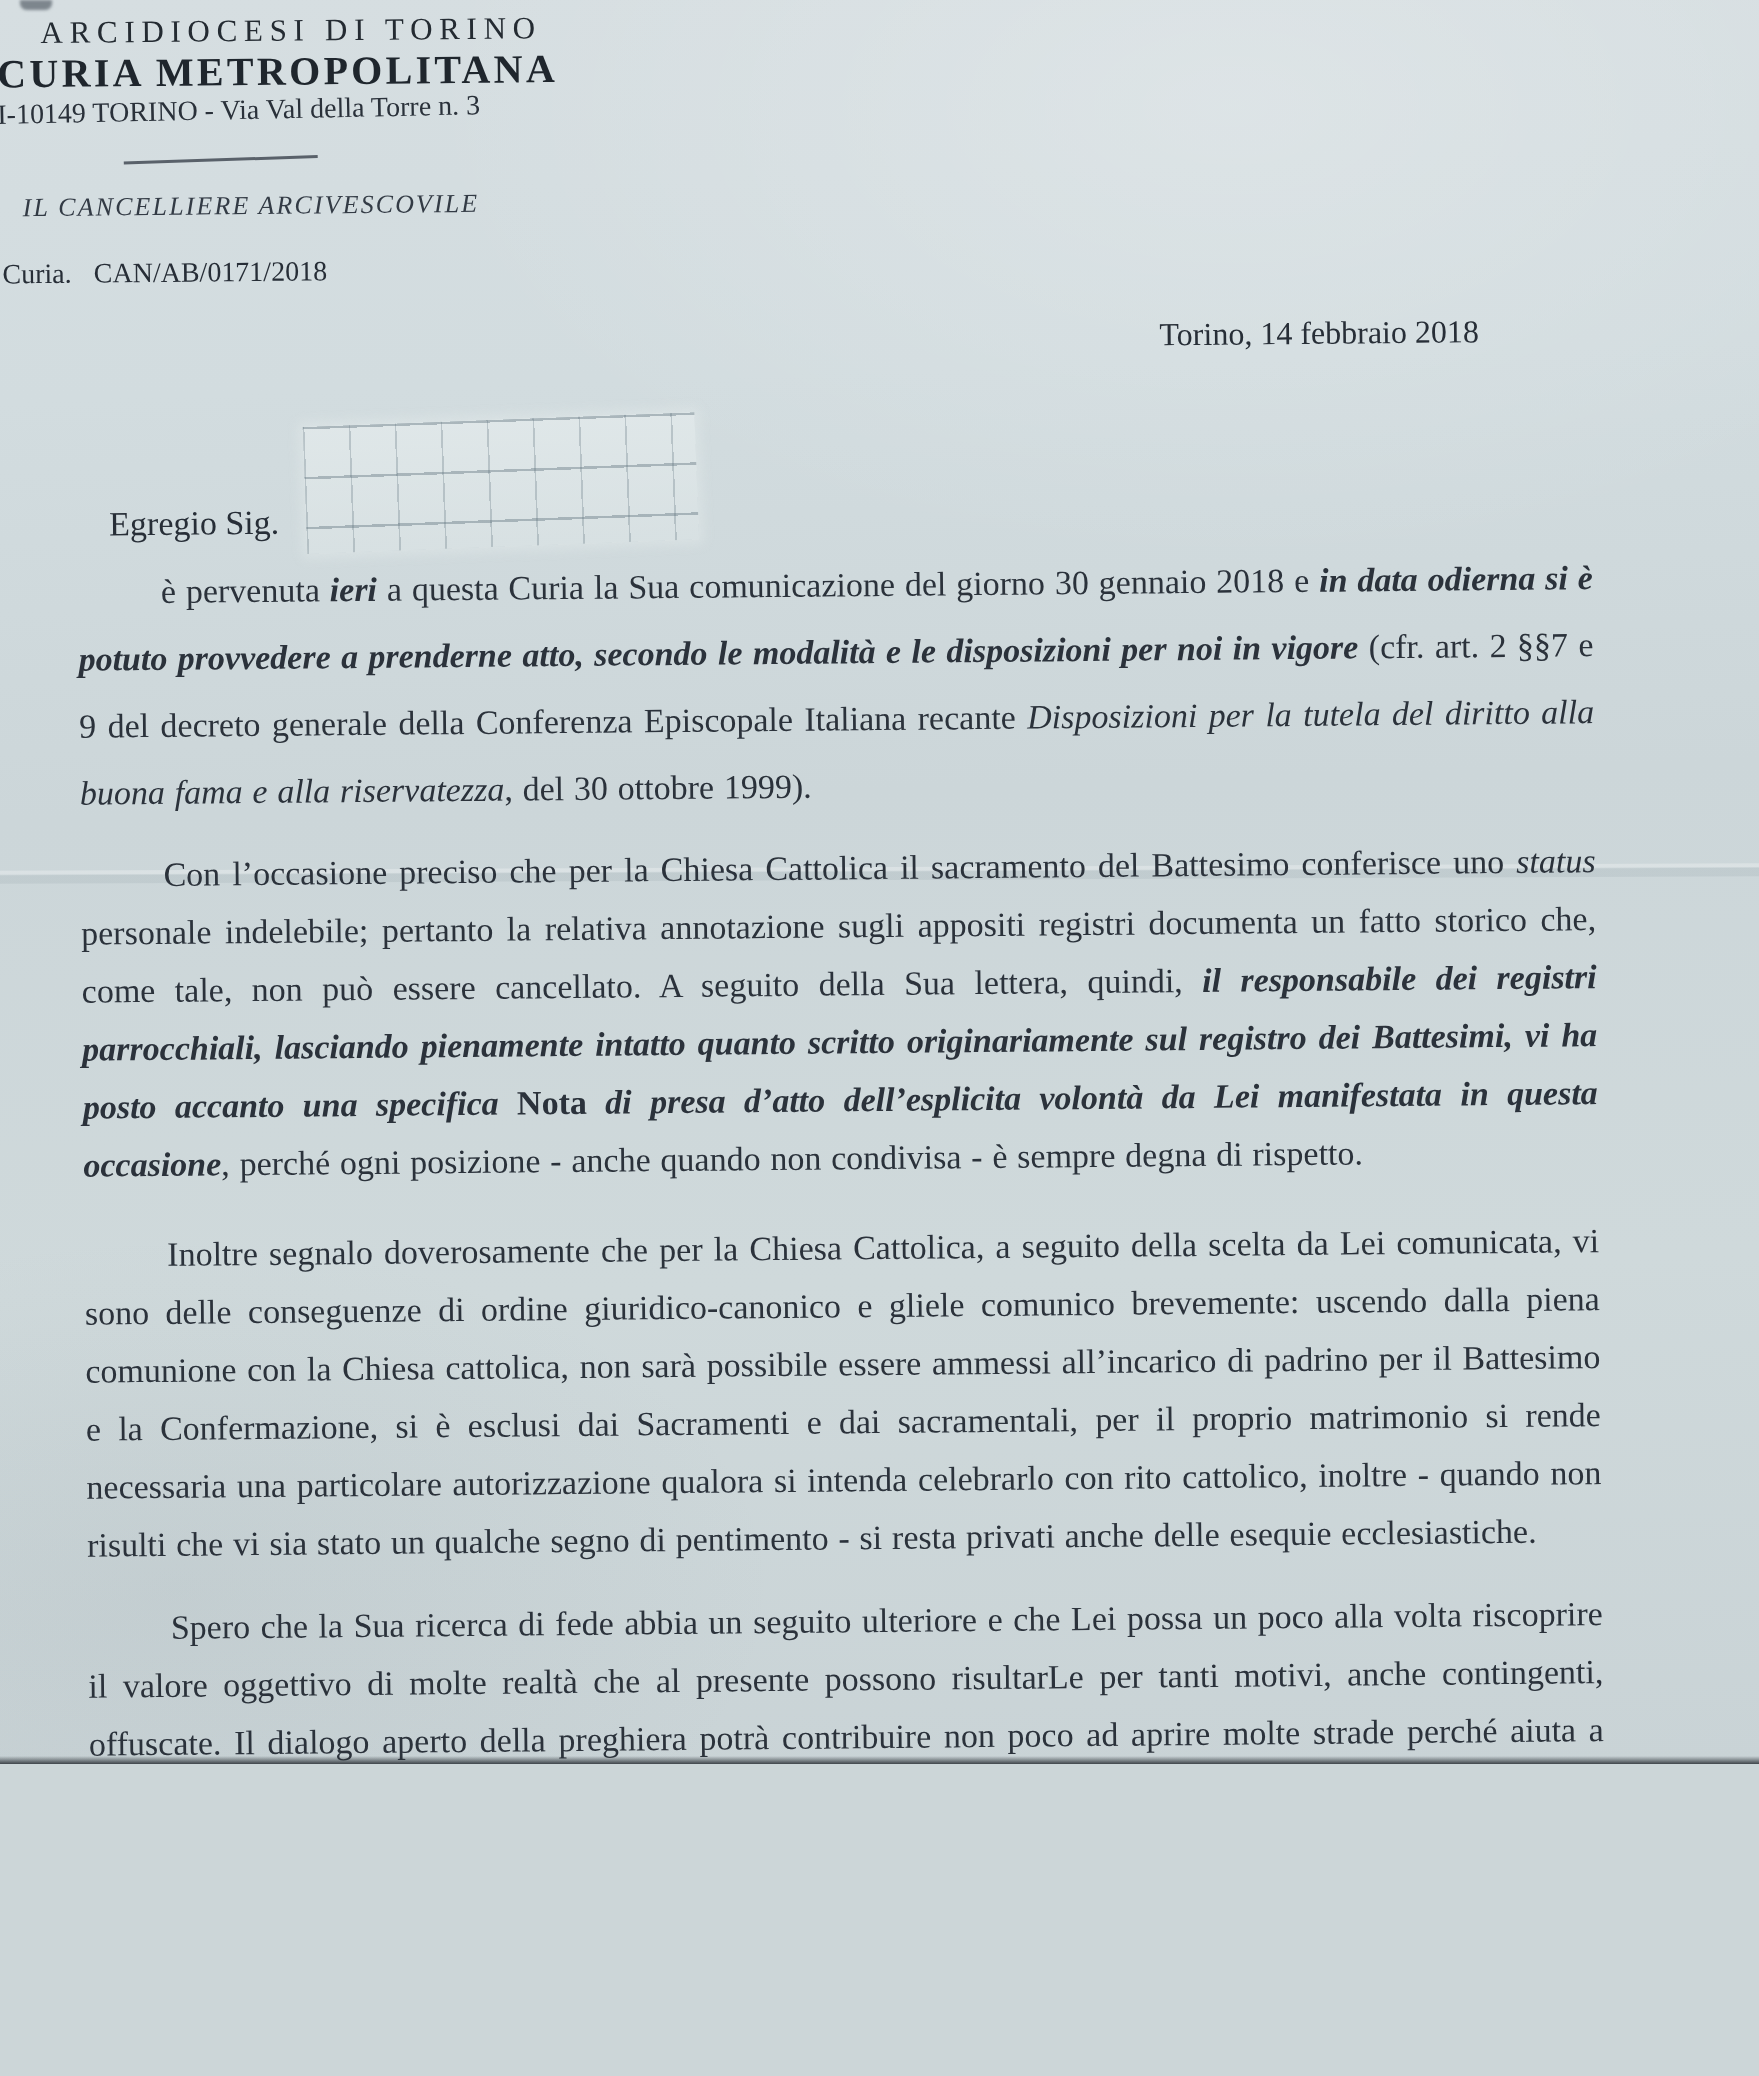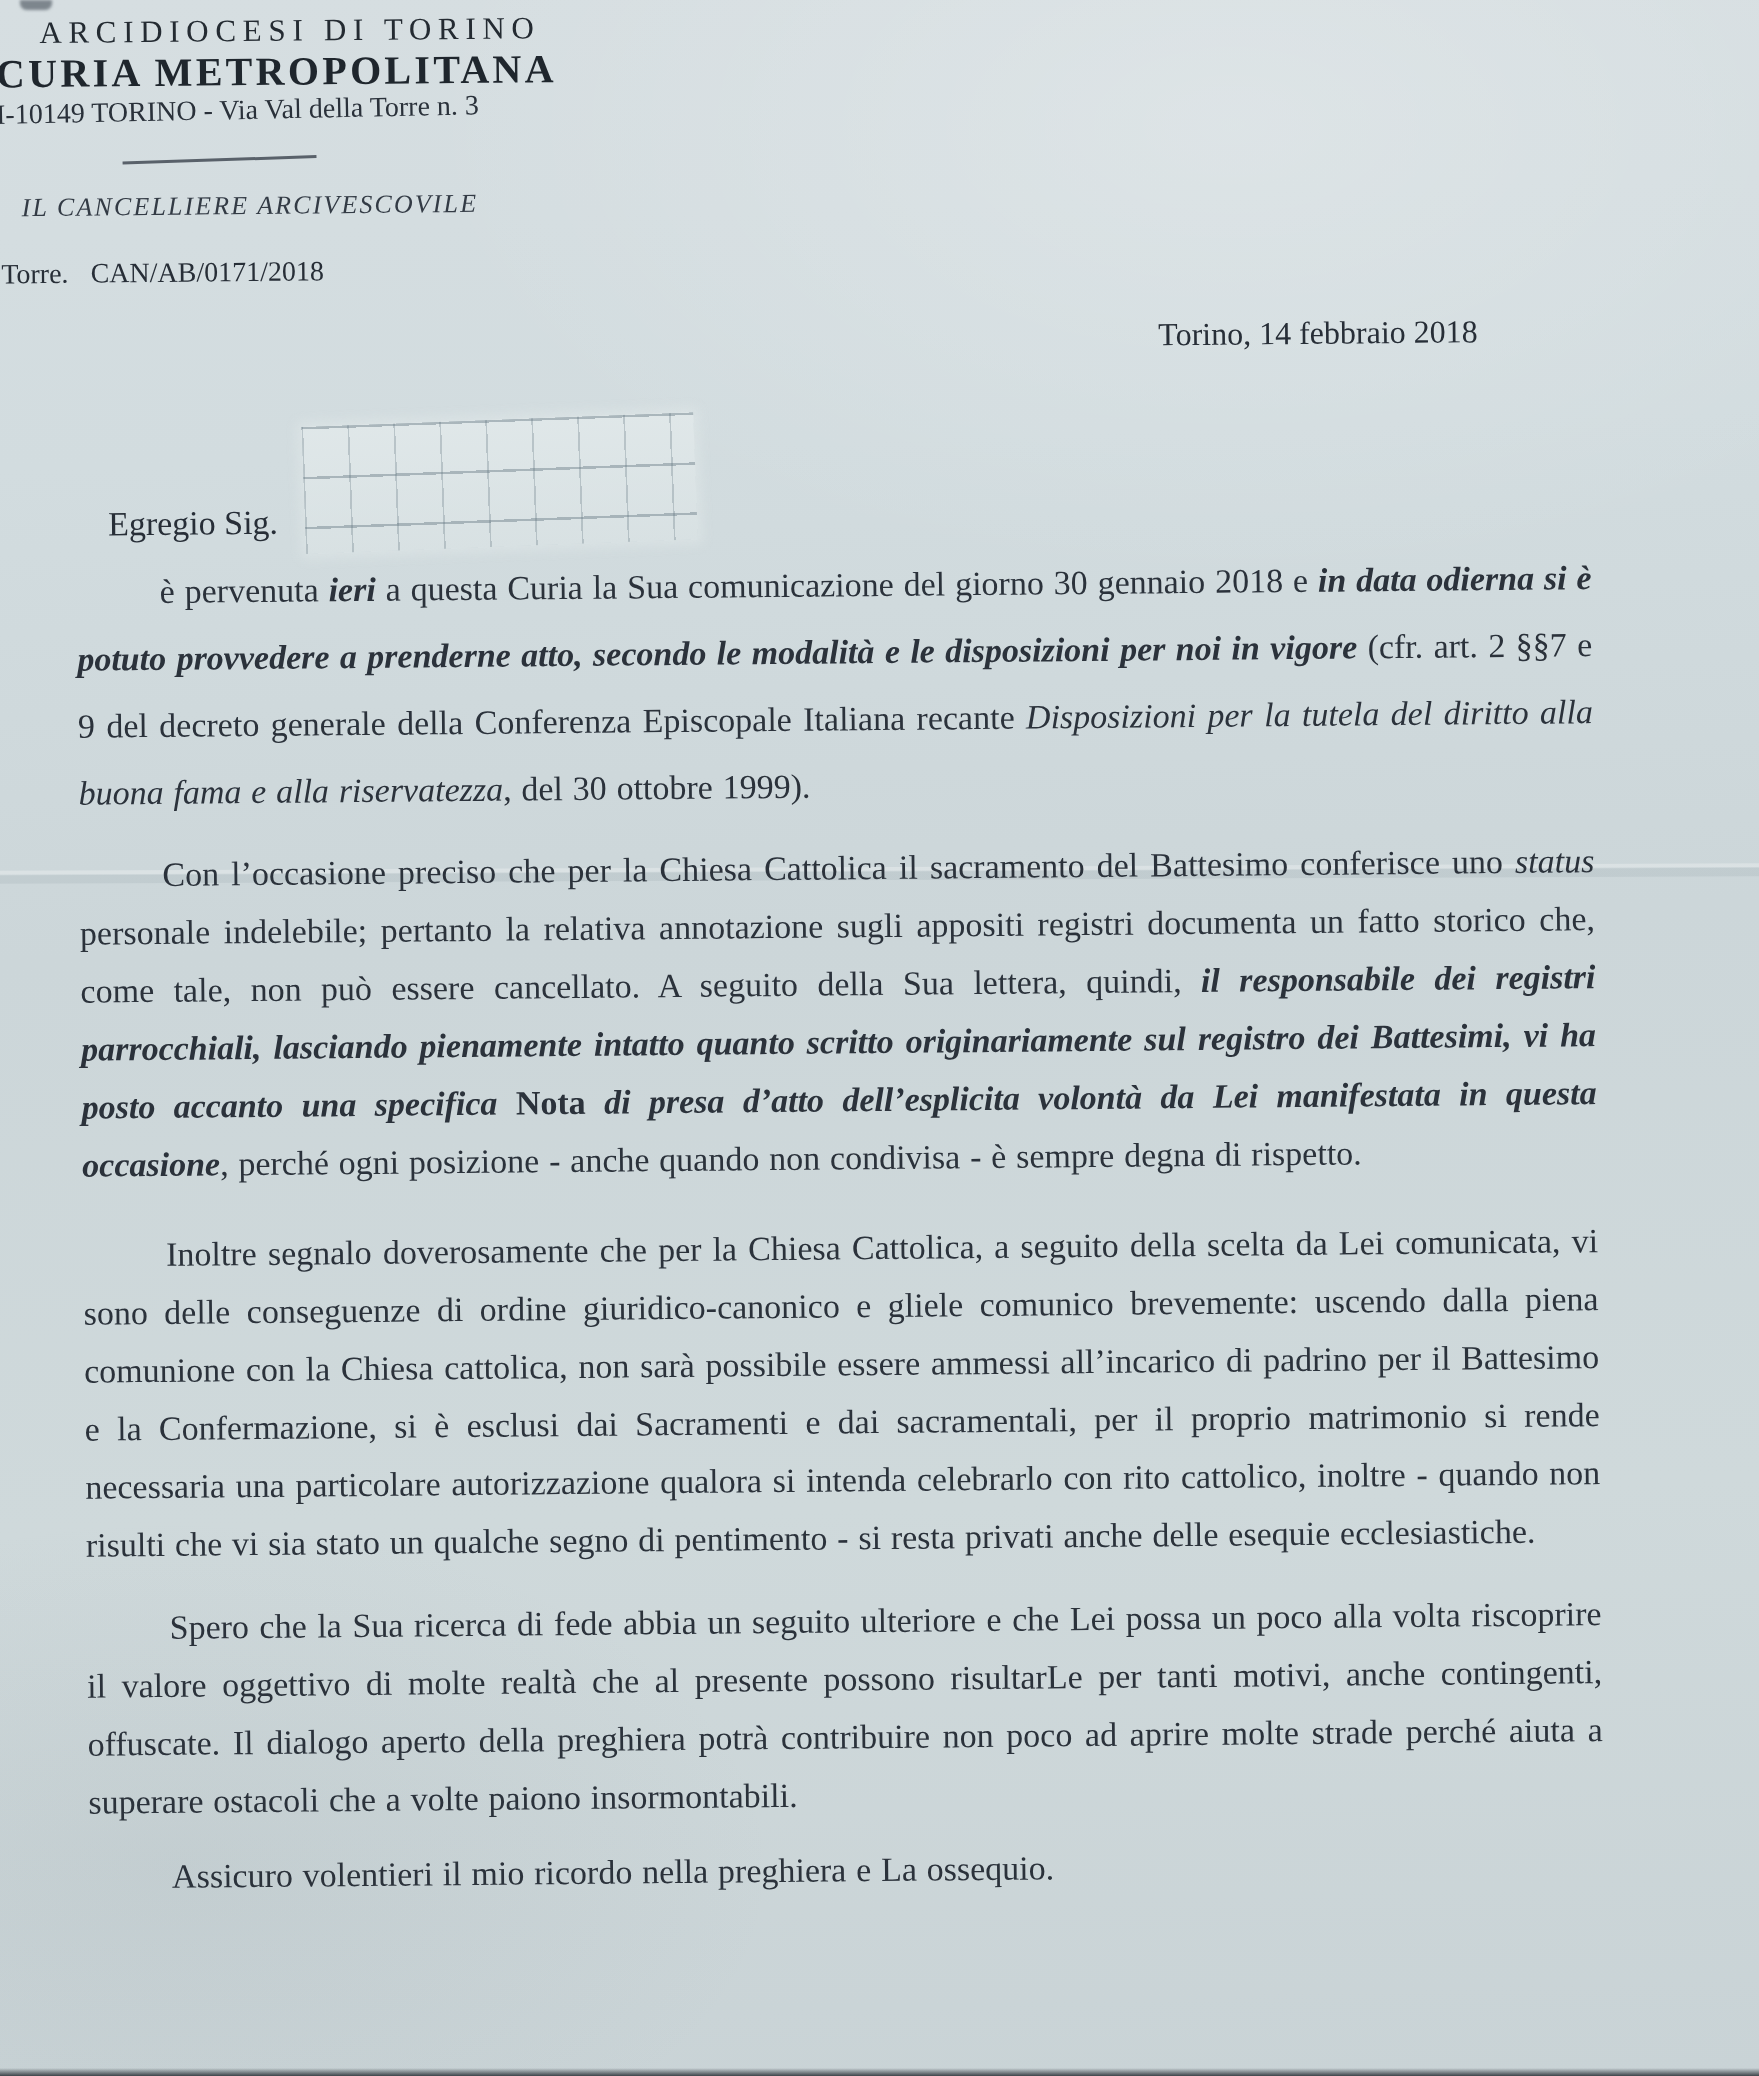--- a/index.html
+++ b/index.html
@@ -2,21 +2,21 @@
 <html lang="it" style="font-size:13.4px"><head>
 <meta charset="utf-8">
 <style>
   html,body{margin:0;padding:0;}
   body{
     width:1760px;height:2076px;overflow:hidden;
     font-family:"Liberation Serif","DejaVu Serif",serif;
     background:#ccd6d8;
   }
   .page{
-    position:relative;width:1760px;height:2076px;overflow:hidden;
+    position:relative;width:1760px;height:1764px;overflow:hidden;
     background:
       radial-gradient(1336px 751px at 70% 6%, rgba(255,255,255,0.20), rgba(255,255,255,0) 62%),
       radial-gradient(1002px 584px at 10% 90%, rgba(120,135,142,0.10), rgba(120,135,142,0) 60%),
       linear-gradient(178deg,#d6dee1 0%,#d2dcdf 22%,#ccd6d9 45%,#cfd9db 72%,#c9d3d6 100%);
     color:#2b323b;
   }
   .tilt{position:absolute;inset:0;transform:rotate(-0.55deg);transform-origin:50% 40%;}
 
   
   .lh-org{position:absolute;left:47px;top:6.7px;font-size:31px;letter-spacing:6.7px;color:#242b32;white-space:nowrap;}
@@ -81,21 +81,21 @@
 
   <div class="tilt">
 
     <div class="lh-org">ARCIDIOCESI DI TORINO</div>
     <div class="lh-office">CURIA METROPOLITANA</div>
     <div class="lh-addr">I-10149 TORINO - Via Val della Torre n. 3</div>
     <div class="lh-divider"></div>
     <div class="lh-role">IL CANCELLIERE ARCIVESCOVILE</div>
 
     <div class="prot">
-      <span>Torre.</span><span class="num">CAN/AB/0171/2018</span>
+      <span>Curia.</span><span class="num">CAN/AB/0171/2018</span>
     </div>
 
     <div class="dateline">Torino, 14 febbraio 2018</div>
 
     <div class="redaction"></div>
     <div class="salutation">Egregio Sig.</div>
 
     <div class="letter-body">
         <p><span class="run-normal">è pervenuta </span><span class="run-bolditalic">ieri</span><span class="run-normal"> a questa Curia la Sua comunicazione del giorno 30 gennaio 2018 e </span><span class="run-bolditalic">in data odierna si è potuto provvedere a prenderne atto, secondo le modalità e le disposizioni per noi in vigore</span><span class="run-normal"> (cfr. art. 2 §§7 e 9 del decreto generale della Conferenza Episcopale Italiana recante </span><span class="run-italic">Disposizioni per la tutela del diritto alla buona fama e alla riservatezza</span><span class="run-normal">, del 30 ottobre 1999).</span></p>
         <p><span class="run-normal">Con l’occasione preciso che per la Chiesa Cattolica il sacramento del Battesimo conferisce uno </span><span class="run-italic">status</span><span class="run-normal"> personale indelebile; pertanto la relativa annotazione sugli appositi registri documenta un fatto storico che, come tale, non può essere cancellato. A seguito della Sua lettera, quindi, </span><span class="run-bolditalic">il responsabile dei registri parrocchiali, lasciando pienamente intatto quanto scritto originariamente sul registro dei Battesimi, vi ha posto accanto una specifica</span><span class="run-bold"> Nota </span><span class="run-bolditalic">di presa d’atto dell’esplicita volontà da Lei manifestata in questa occasione</span><span class="run-normal">, perché ogni posizione - anche quando non condivisa - è sempre degna di rispetto.</span></p>

